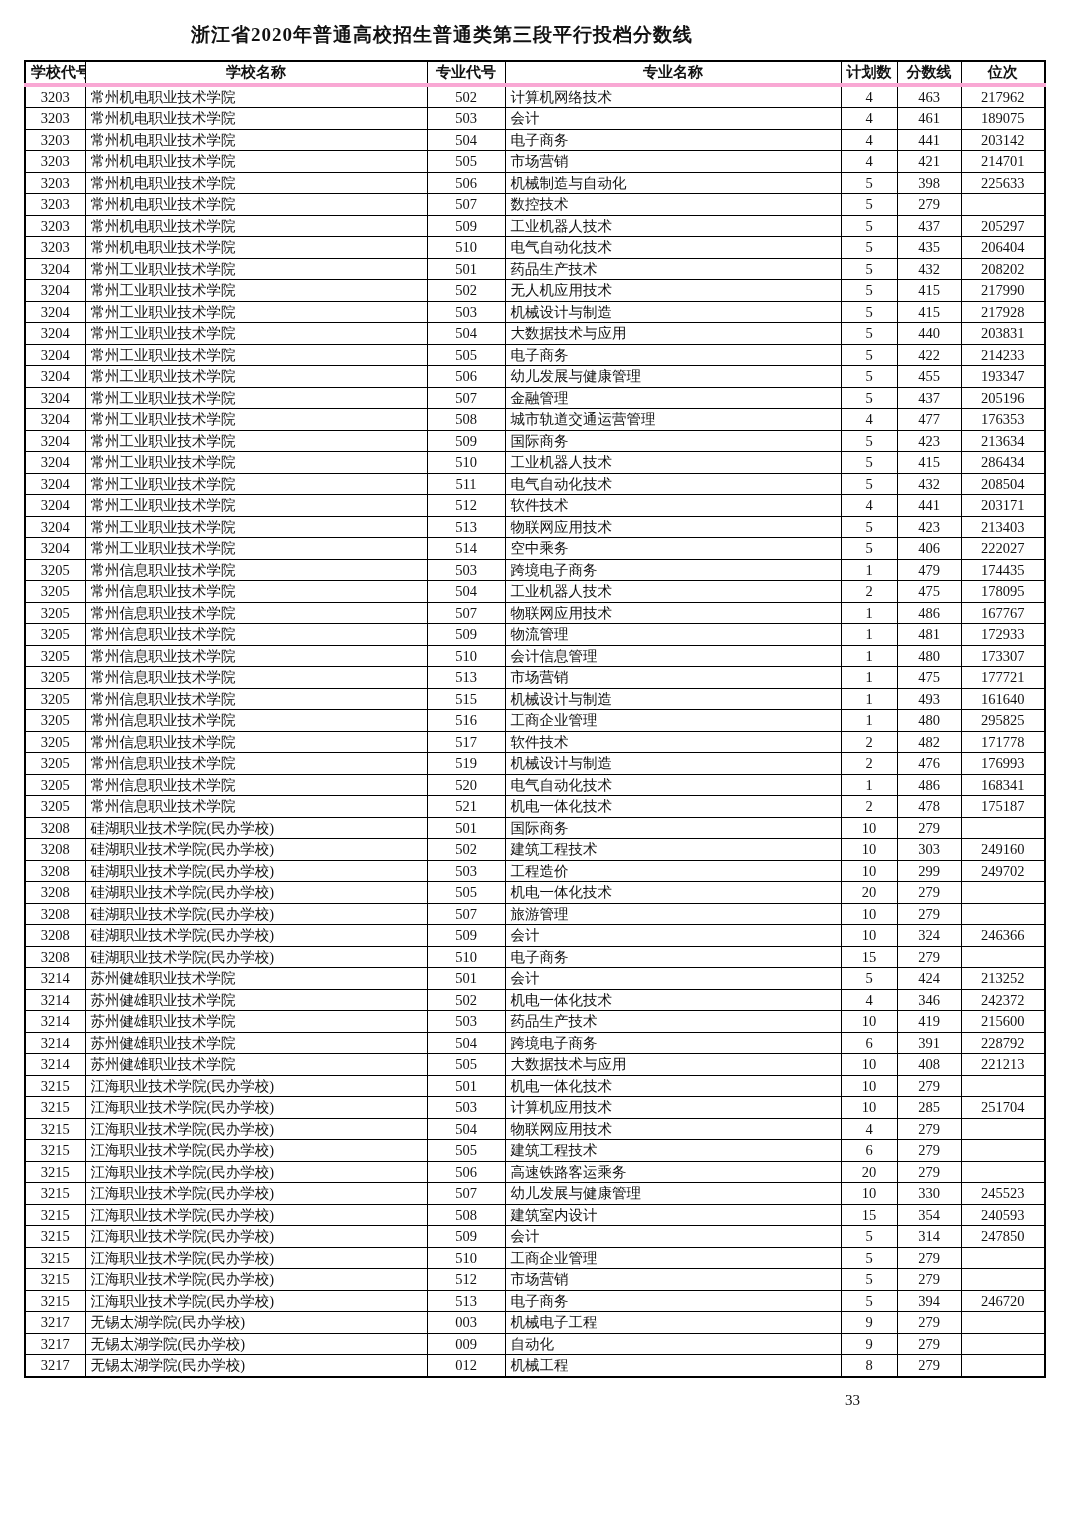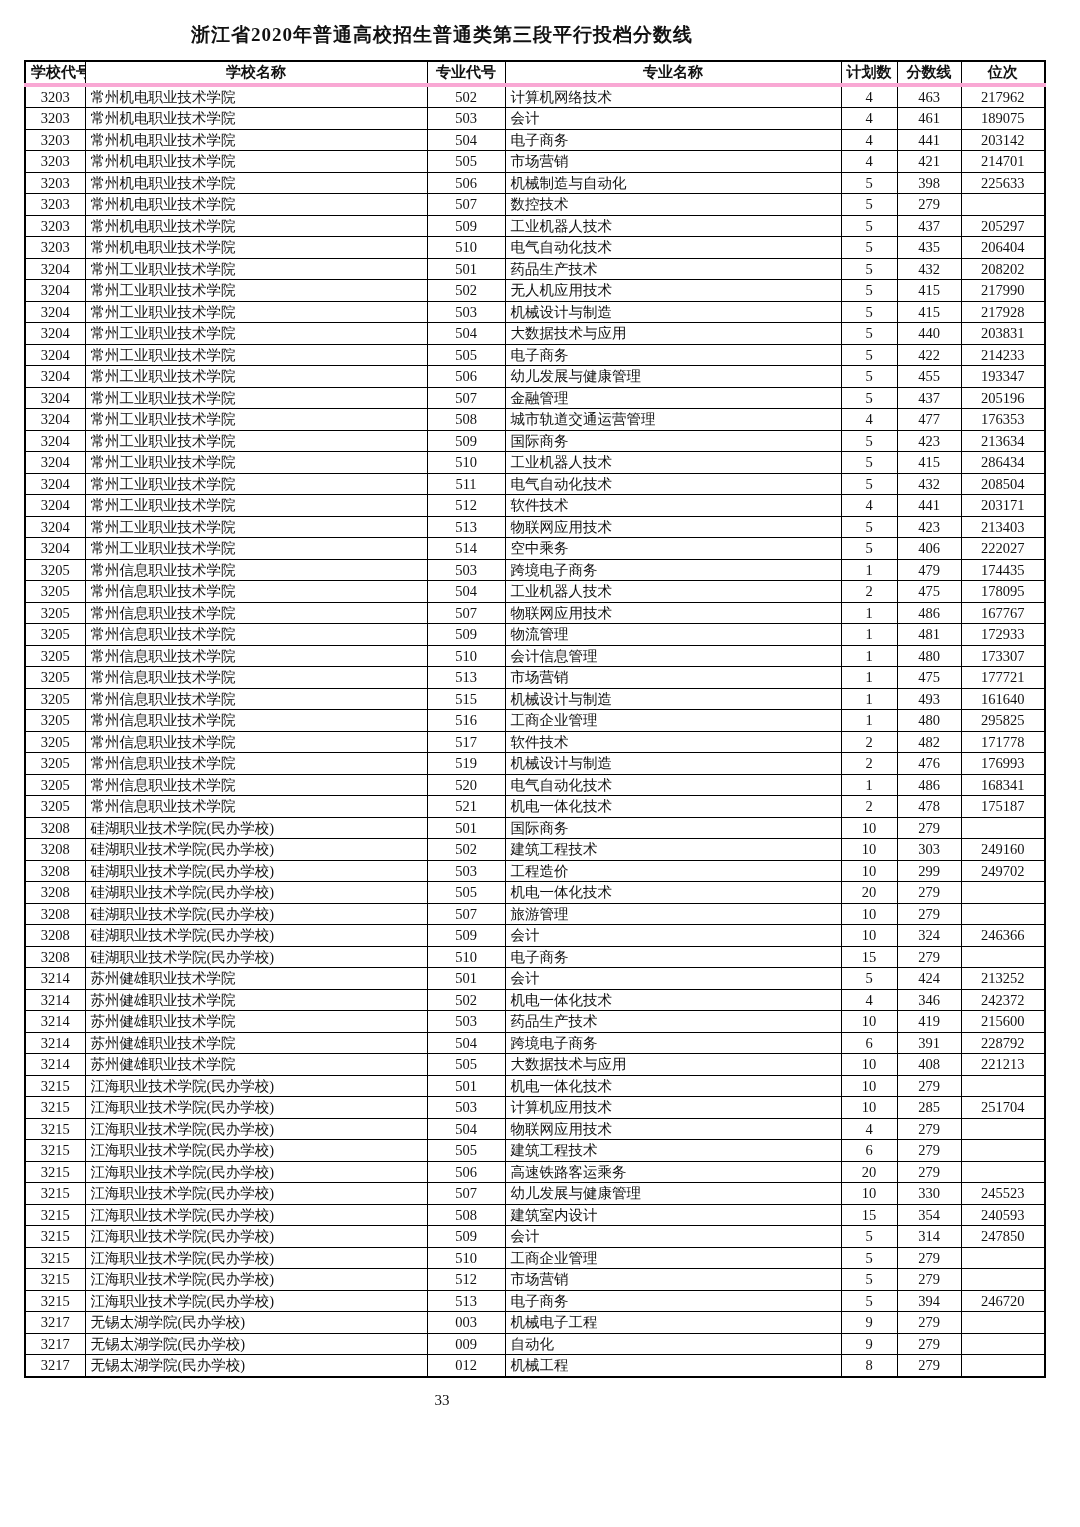--- a/index.html
+++ b/index.html
@@ -62,21 +62,21 @@
   col.c6 { width: 84px; }
   
   td.col0 { text-align: center; }
   td.col1 { text-align: left; }
   td.col2 { text-align: center; }
   td.col3 { text-align: left; }
   td.col4 { text-align: center; }
   td.col5 { text-align: center; }
   td.col6 { text-align: center; }
   .page-footer {
-    text-align: center;
+    text-align: right;
     font-size: 15px;
     margin-top: 14px;
   }
 </style>
 </head>
 <body>
 
 <div class="page">
 
   <div class="doc-title">浙江省2020年普通高校招生普通类第三段平行投档分数线</div>

